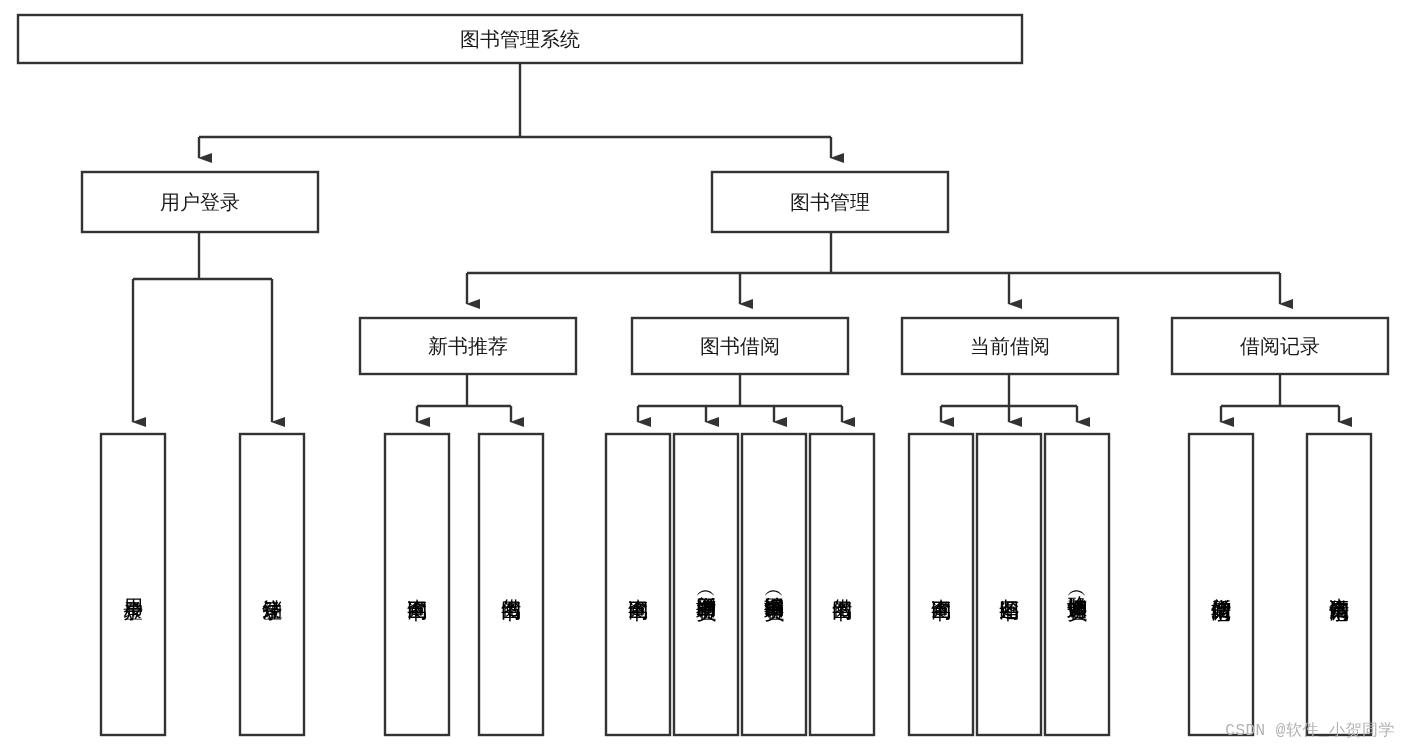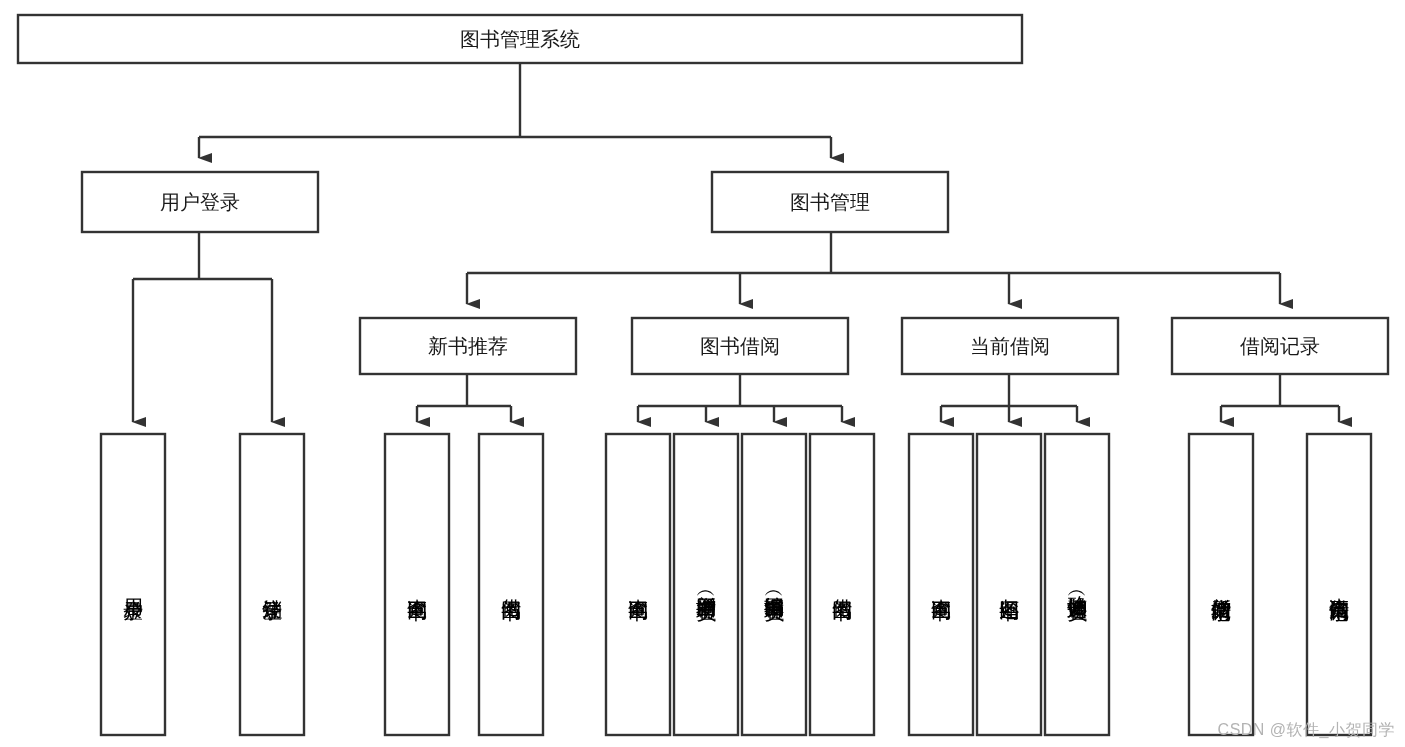--- a/index.html
+++ b/index.html
@@ -70,21 +70,21 @@
     position: absolute;
     display: flex;
     align-items: center;
     justify-content: center;
     pointer-events: none;
   }
   .watermark {
     position: absolute;
     right: 10px;
     bottom: 6px;
-    font-family: Liberation Sans, sans-serif;
+    font-family: Liberation Mono, monospace;
     font-size: 16px;
     color: #b3b3b3;
     white-space: nowrap;
     letter-spacing: 0.5px;
   }
 </style>
 </head>
 <body>
 
 <div id="diagram-root">

